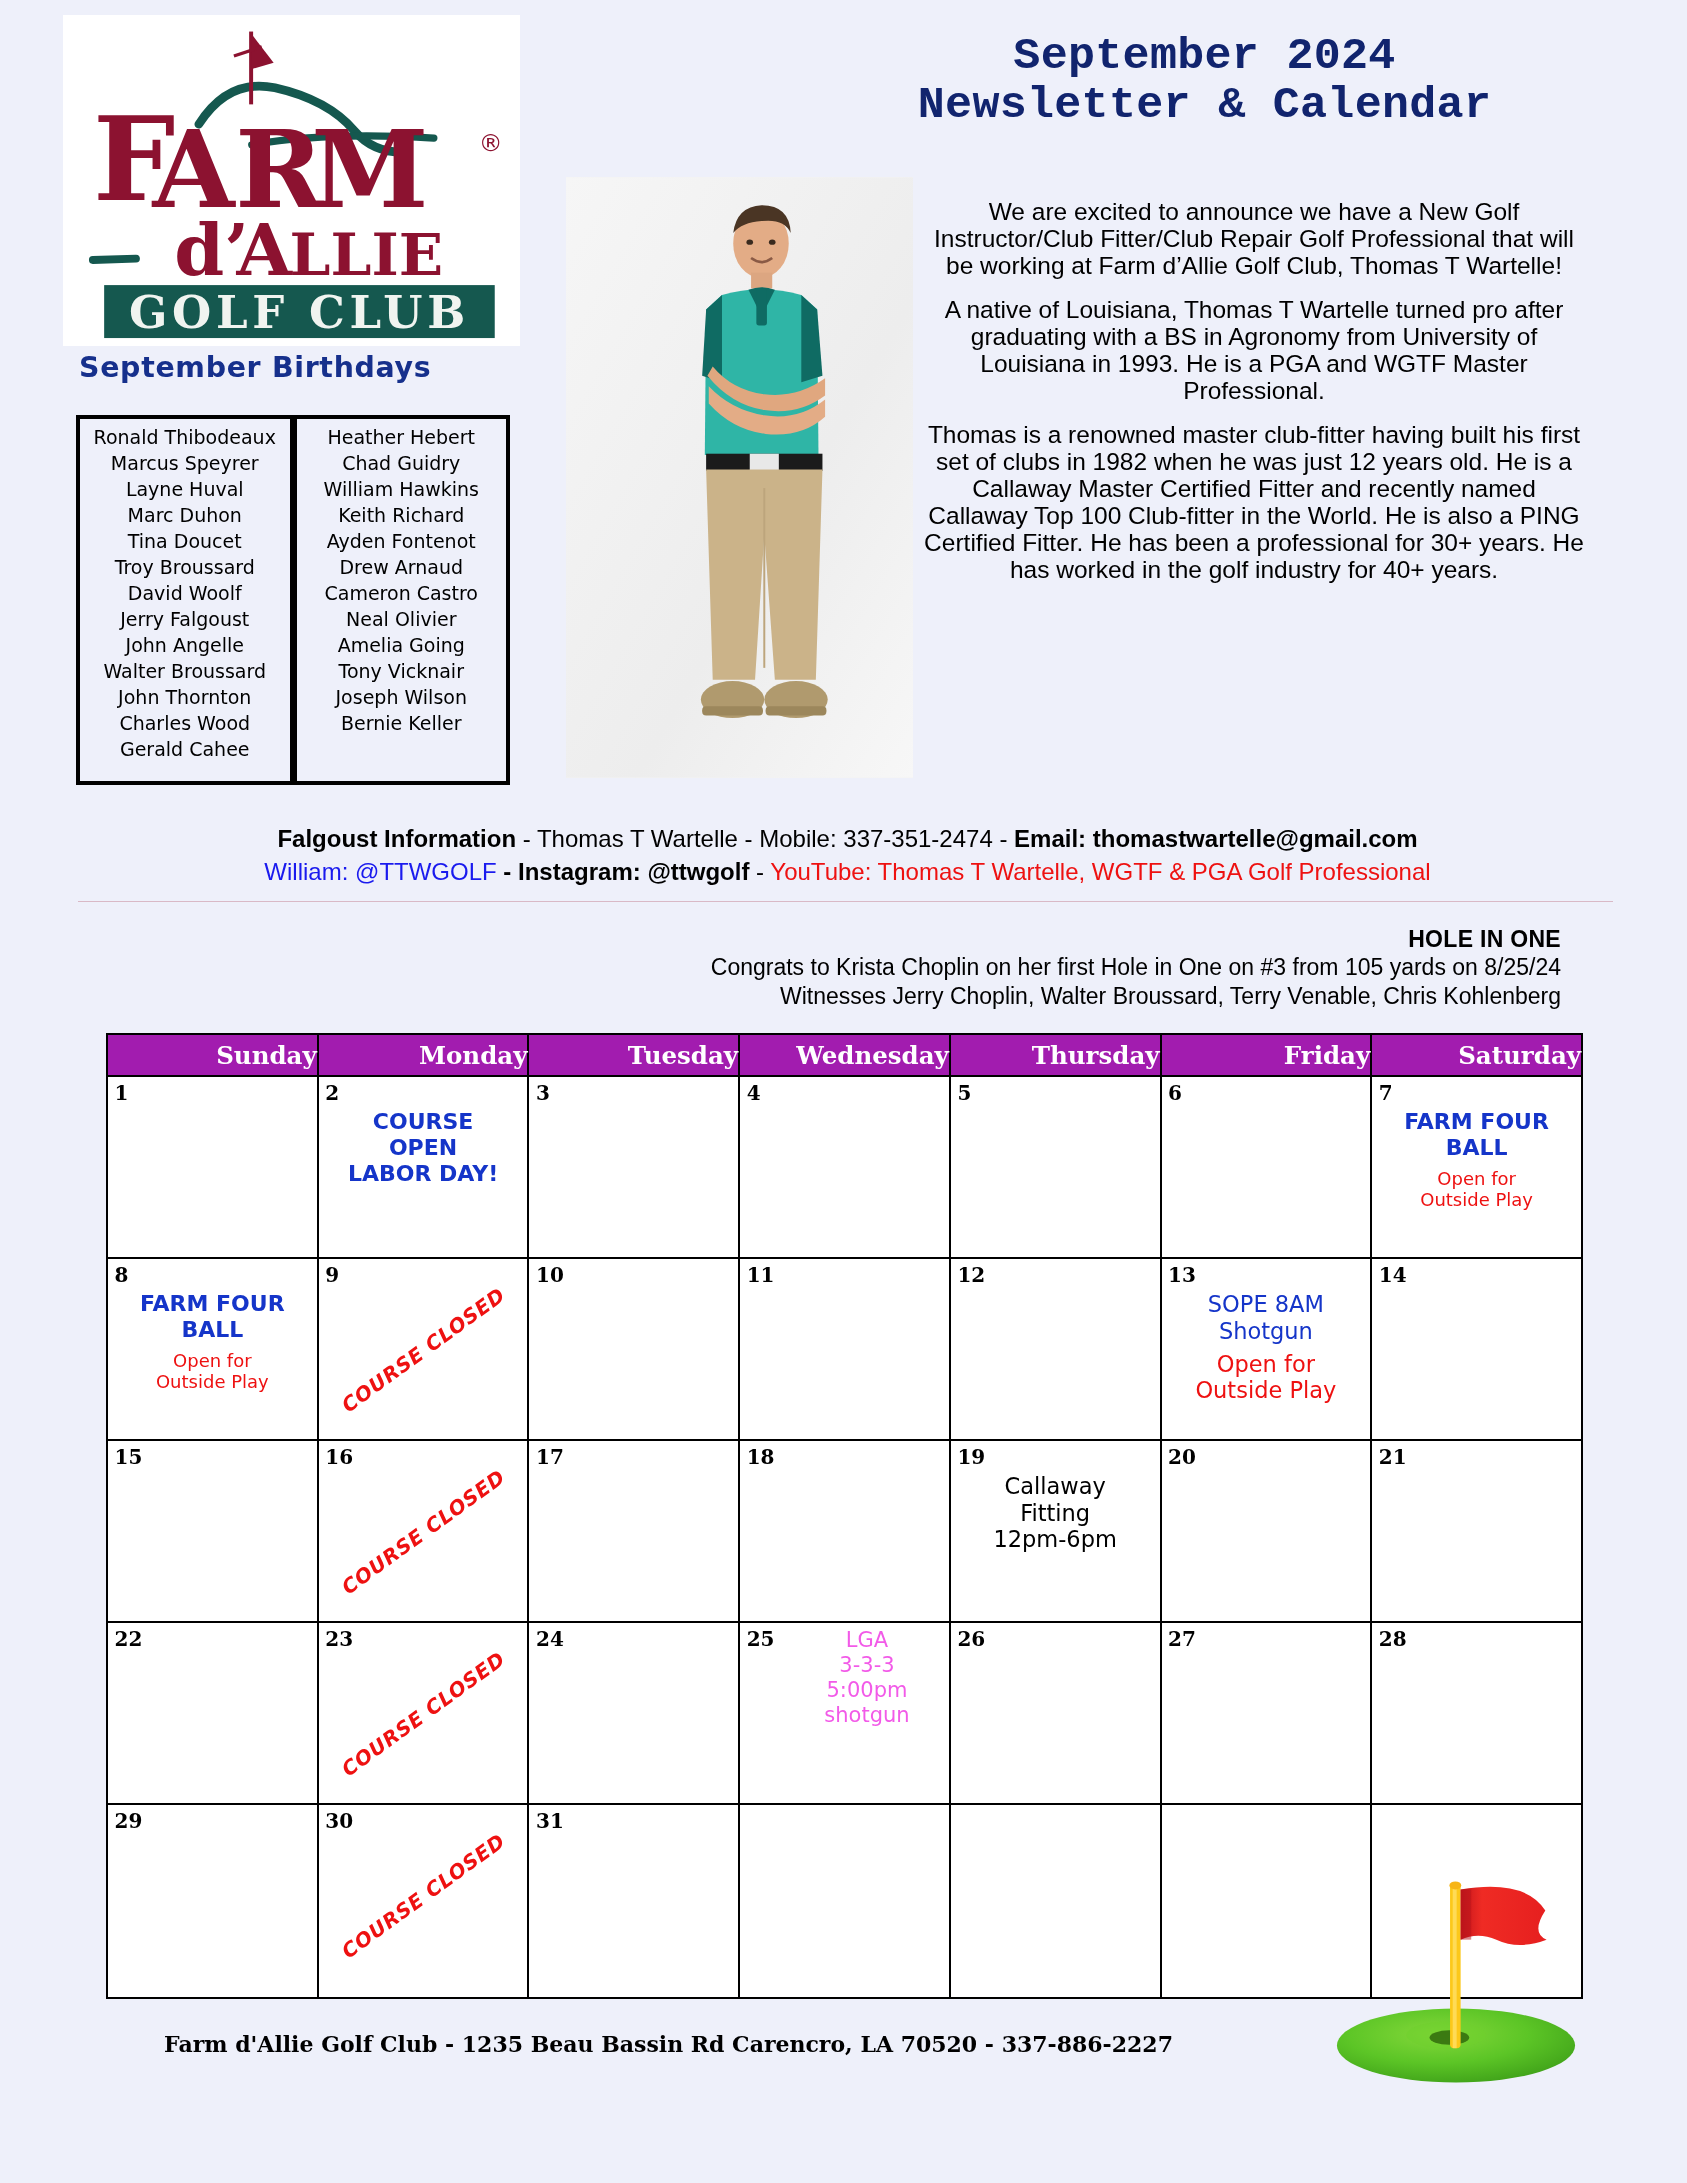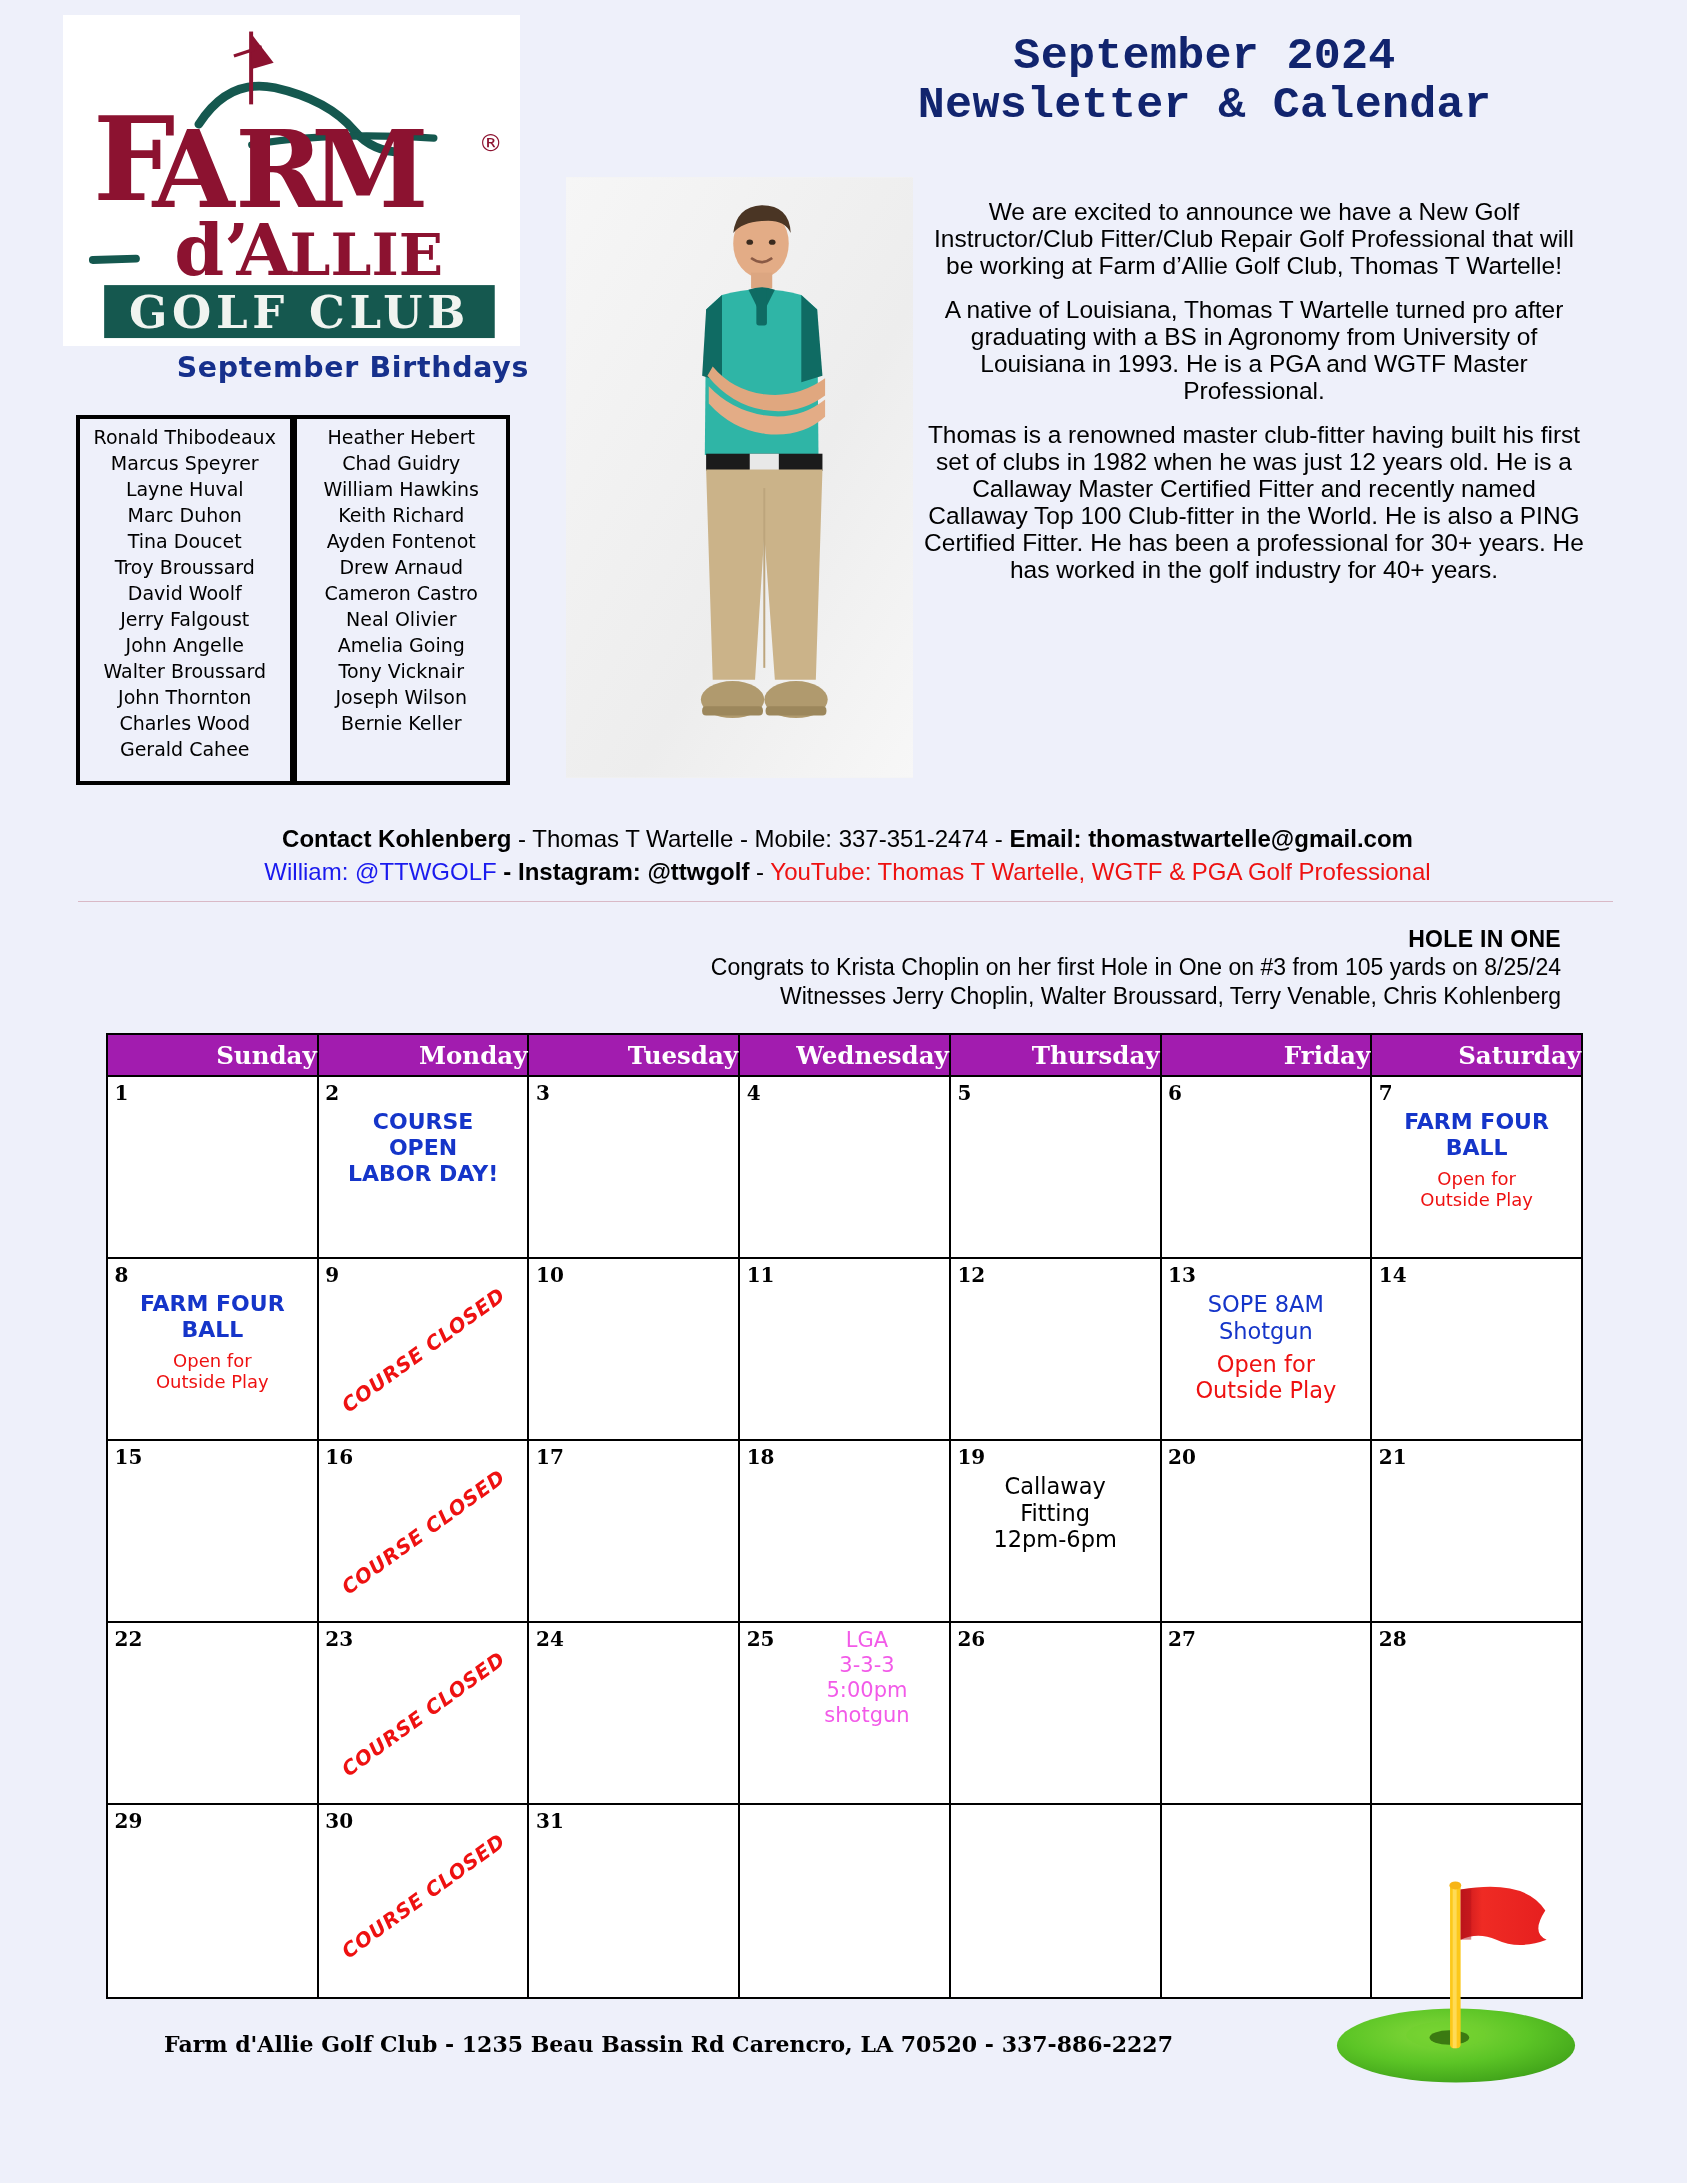--- a/index.html
+++ b/index.html
@@ -16,21 +16,21 @@
   
   .logo-box{
     position:absolute;left:63px;top:14.6px;width:457px;height:331px;
     background:#fff;
   }
   .logo-svg{display:block;width:100%;height:100%;}
 
   
   .bday-title{
     position:absolute;left:79px;top:351px;width:450px;
-    text-align:right;
+    text-align:left;
     font-family:"DejaVu Sans", sans-serif;
     font-weight:bold;
     font-size:28.4px;
     color:#16308c;
     letter-spacing:0.7px;
   }
   .bday-wrap{
     position:absolute;left:76px;top:415px;width:434px;height:370px;
     display:flex;gap:0px;
   }
@@ -297,21 +297,21 @@
   </div>
 
   <div class="body-copy">
     <p>We are excited to announce we have a New Golf Instructor/Club Fitter/Club Repair Golf Professional that will be working at Farm d’Allie Golf Club, Thomas T Wartelle!</p>
     <p>A native of Louisiana, Thomas T Wartelle turned pro after graduating with a BS in Agronomy from University of Louisiana in 1993. He is a PGA and WGTF Master Professional.</p>
     <p>Thomas is a renowned master club-fitter having built his first set of clubs in 1982 when he was just 12 years old. He is a Callaway Master Certified Fitter and recently named Callaway Top 100 Club-fitter in the World. He is also a PING Certified Fitter. He has been a professional for 30+ years. He has worked in the golf industry for 40+ years.</p>
   </div>
 
   <div class="contact">
     <div>
-      <span class="b">Contact Kohlenberg</span><span> - </span><span>Thomas T Wartelle</span><span> - </span><span>Mobile: </span><span>337-351-2474</span><span> - </span><span class="b">Email: </span><span class="b">thomastwartelle@gmail.com</span>
+      <span class="b">Falgoust Information</span><span> - </span><span>Thomas T Wartelle</span><span> - </span><span>Mobile: </span><span>337-351-2474</span><span> - </span><span class="b">Email: </span><span class="b">thomastwartelle@gmail.com</span>
     </div>
     <div>
       <span class="blue">William: </span><span class="blue">@TTWGOLF</span><span class="b"> - </span><span class="b">Instagram: </span><span class="b">@ttwgolf</span><span> - </span><span class="red">YouTube: Thomas T Wartelle, WGTF &amp; PGA Golf Professional</span>
     </div>
   </div>
 
   <div class="hr-thin"></div>
 
   <div class="hio">
     <div class="hdr">HOLE IN ONE</div>

